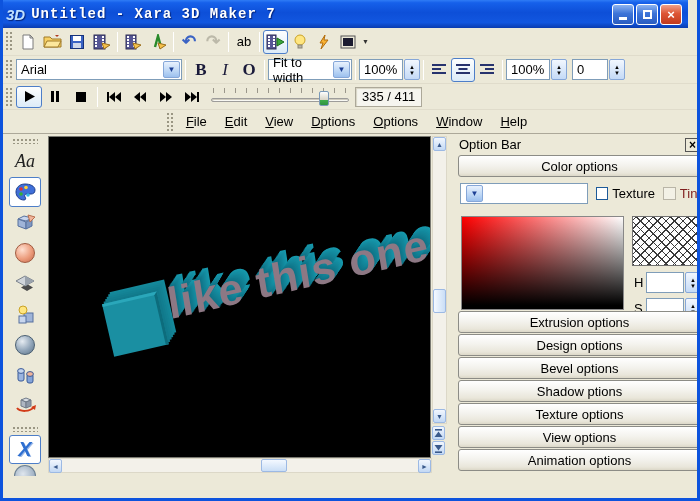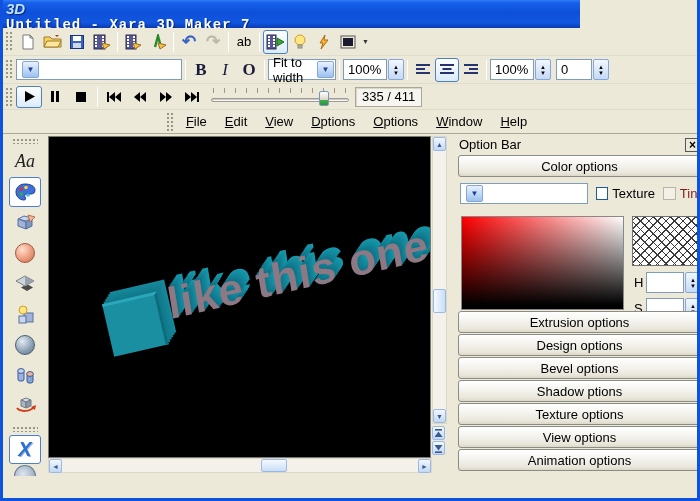--- a/index.html
+++ b/index.html
@@ -3,23 +3,23 @@
 <meta charset="utf-8">
 <style>
   * { box-sizing: border-box; margin: 0; padding: 0; }
   html,body { width:700px; height:501px; }
   body { font-family: "Liberation Sans", sans-serif; font-size: 13px; }
 
   .window { position:relative; width:700px; height:501px; background:#ece9d8;
     border:3px solid #0d53dd; border-top:none; overflow:hidden; }
 
   
-  .titlebar { position:absolute; left:-3px; top:0; width:580px; height:28px;
+  .titlebar { position:absolute; left:-3px; top:0; width:688px; height:28px;
     background:linear-gradient(180deg,#2f7cf6 0%,#1660ea 10%,#0d4fd8 45%,#1257e0 80%,#0a3cb0 100%);
-    display:flex; align-items:flex-start; padding:0 6px;flex-direction:column; }
+    display:flex; align-items:center; padding:0 6px; }
   .tb-logo { color:#bfe0ff; font-style:italic; font-weight:bold; font-size:15px;
     text-shadow:1px 1px 1px #04247a; margin-right:6px; }
   .tb-title { color:#fff; font-family:"Liberation Mono", monospace; font-weight:bold;
     font-size:14px; letter-spacing:1px; text-shadow:1px 1px 1px #04247a; }
   .tb-btns { margin-left:auto; display:flex; gap:2px; }
   .tb-btn { width:22px; height:21px; border-radius:3px; border:1px solid #fff;
     background:linear-gradient(180deg,#8db4f0,#3d74d8 45%,#2a5cc0); color:#fff;
     display:flex; align-items:center; justify-content:center; font-weight:bold; font-size:13px; }
   .tb-btn.close { background:linear-gradient(180deg,#f0a088,#dd5535 45%,#c23a1d); }
   .tb-min-bar { width:8px; height:3px; background:#fff; margin-top:9px; }
@@ -300,28 +300,29 @@
           <rect x="1" y="1" width="14" height="12" fill="#ece9d8" stroke="#555"></rect>
           <rect x="3" y="3" width="10" height="8" fill="#1b1b2f"></rect>
         </svg>
     </span>
     <span class="dd-arrow-sm">▼</span>
   </div>
 
   <div class="row row2">
     <span class="grip"></span>
     <span class="combo" style="width:166px;">
+      <span class="val">Arial</span>
       <span class="arrow">▼</span>
     </span>
     <span class="sep"></span>
     <span class="tbtn fmt-btn fmt-b">B</span>
     <span class="tbtn fmt-btn fmt-i">I</span>
     <span class="tbtn fmt-btn fmt-o">O</span>
     <span class="sep"></span>
-    <span class="combo" style="width:68px;">
+    <span class="combo" style="width:84px;">
       <span class="val">Fit to width</span>
       <span class="arrow">▼</span>
     </span>
     <span class="sep"></span>
     <span class="field" style="width:44px;">100%</span>
     <span class="spin">
         <span>▲</span>
         <span>▼</span>
       </span>
     <span class="sep"></span>

